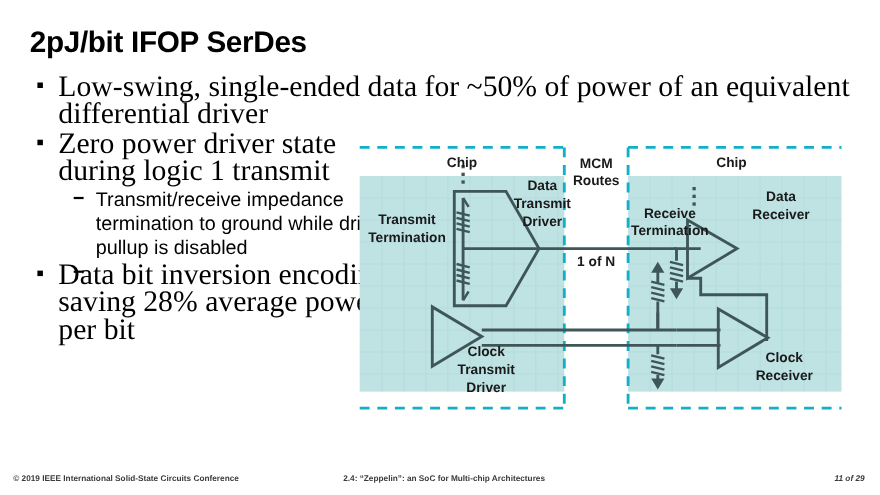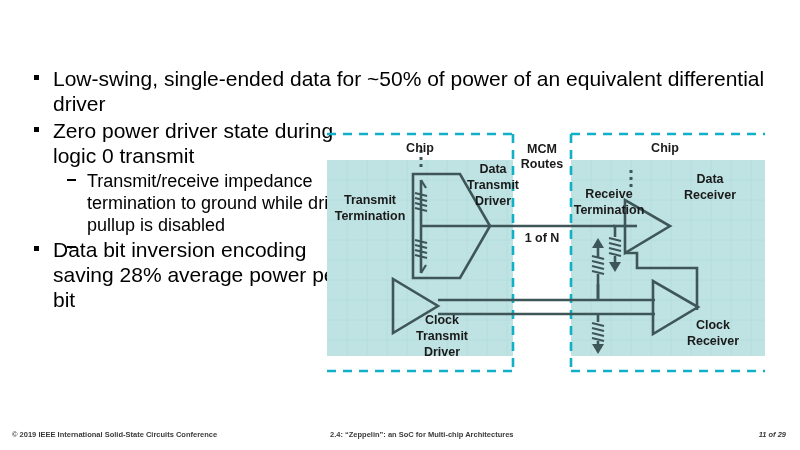--- a/index.html
+++ b/index.html
@@ -38,23 +38,24 @@
   
   #bullets {
     position: absolute;
     left: 27px;
     top: 66px;
     width: 745px;
   }
   .bullet-l1 {
     position: relative;
     padding-left: 26px;
-    font-size: 21px;
+    font-size: 27px;
     line-height: 25px;
     margin-bottom: 2px;
+    font-family: Liberation Serif, serif;
   }
   .bullet-l1 .marker {
     position: absolute;
     left: 7px;
     top: 9px;
     width: 5px;
     height: 5px;
     background: #000000;
   }
   .bullet-l2 {
@@ -97,48 +98,49 @@
     color: #3a3a3a;
   }
   #footer-left {
     position: absolute;
     left: 12px;
     top: 2px;
     white-space: nowrap;
   }
   #footer-center {
     position: absolute;
-    left: 330px;
+    left: 312px;
     top: 2px;
     white-space: nowrap;
   }
   #footer-right {
     position: absolute;
     right: 14px;
     top: 2px;
     white-space: nowrap;
     font-style: italic;
   }
 </style>
 </head>
 <body>
 
 <div id="slide">
 
+  <div id="slide-title">2pJ/bit IFOP SerDes</div>
 
   <div id="bullets">
 
     <div class="bullet-l1 wide">
       <span class="marker"></span>
       <span>Low-swing, single-ended data for ~50% of power of an equivalent differential driver</span>
     </div>
 
     <div class="bullet-l1 narrow">
       <span class="marker"></span>
-      <span>Zero power driver state during logic 0 transmit</span>
+      <span>Zero power driver state during logic 1 transmit</span>
     </div>
 
     <div class="bullet-l2 narrow">
       <span class="marker-dash"></span>
       <span>Transmit/receive impedance termination to ground while driver pullup is disabled</span>
     </div>
 
     <div class="bullet-l2 narrow">
       <span class="marker-dash"></span>
     </div>

